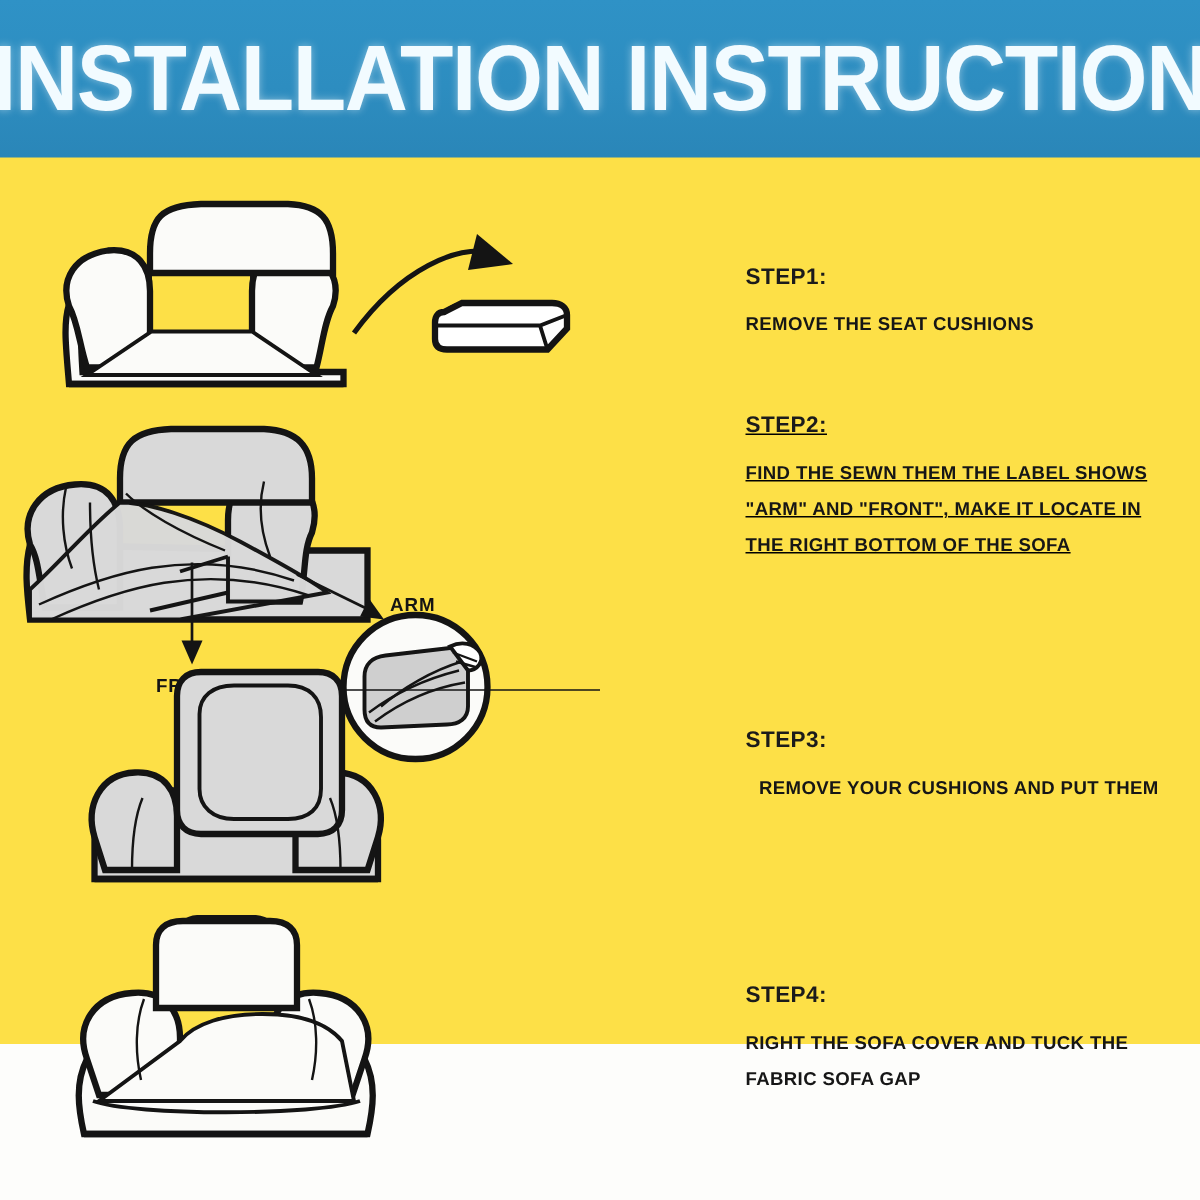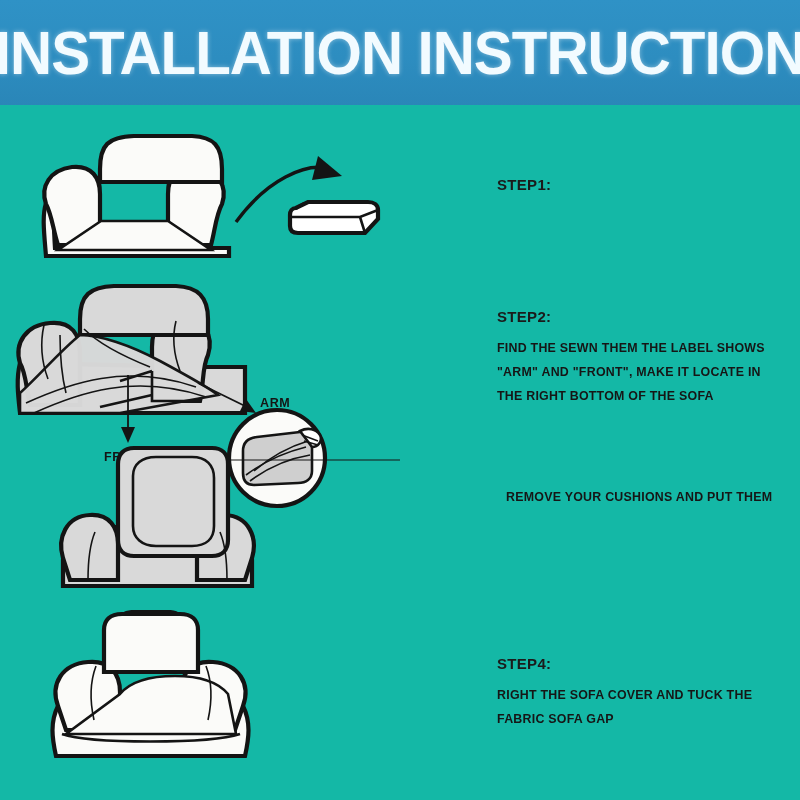--- a/index.html
+++ b/index.html
@@ -10,22 +10,22 @@
     width: 800px;
     height: 800px;
     background: #fdfdfb;
     font-family: "Liberation Sans", sans-serif;
     overflow: hidden;
     position: relative;
   }
   #page {
     position: relative;
     width: 800px;
-    height: 800px;
-    background: #14b8a6;
+    height: 696px;
+    background: #fde047;
   }
 
   
   #banner {
     position: absolute;
     left: 0;
     top: 0;
     width: 800px;
     height: 105px;
     background: linear-gradient(180deg, #2f92c6 0%, #2d8dc0 55%, #2a86b8 100%);
@@ -69,21 +69,21 @@
     font-weight: 700;
     color: #161616;
     letter-spacing: 0.25px;
     line-height: 1.95;
     margin: 0;
     font-family: "Liberation Sans", sans-serif;
   }
   .indent { padding-left: 9px; }
 
   #step1-block { top: 176px; }
-  #step2-block { top: 308px; }
+  #step2-block { top: 275px; text-decoration: underline; }
   #step3-block { top: 485px; }
   #step4-block { top: 655px; }
 
   
   .illus {
     position: absolute;
     left: 0;
   }
   #illus1 { top: 120px; }
   #illus2 { top: 275px; }
@@ -238,30 +238,32 @@
 
       <path class="ink thin" d="M96 56 C90 72 90 92 94 110"></path>
       <path class="ink thin" d="M206 56 C212 72 212 92 208 110"></path>
 
       <path class="ink thick" d="M56 146 L245 146"></path>
     </g>
   </svg>
 
   <div class="step-block" id="step1-block">
     <p class="step-title">STEP1:</p>
+    <p class="step-body">REMOVE THE SEAT CUSHIONS</p>
   </div>
 
   <div class="step-block" id="step2-block">
     <p class="step-title">STEP2:</p>
     <p class="step-body">FIND THE SEWN THEM THE LABEL SHOWS</p>
     <p class="step-body">"ARM" AND "FRONT", MAKE IT LOCATE IN</p>
     <p class="step-body">THE RIGHT BOTTOM OF THE SOFA</p>
   </div>
 
   <div class="step-block" id="step3-block">
+    <p class="step-title">STEP3:</p>
     <p class="step-body indent">REMOVE YOUR CUSHIONS AND PUT THEM</p>
   </div>
 
   <div class="step-block" id="step4-block">
     <p class="step-title">STEP4:</p>
     <p class="step-body">RIGHT THE SOFA COVER AND TUCK THE</p>
     <p class="step-body">FABRIC SOFA GAP</p>
   </div>
 
 </div>

